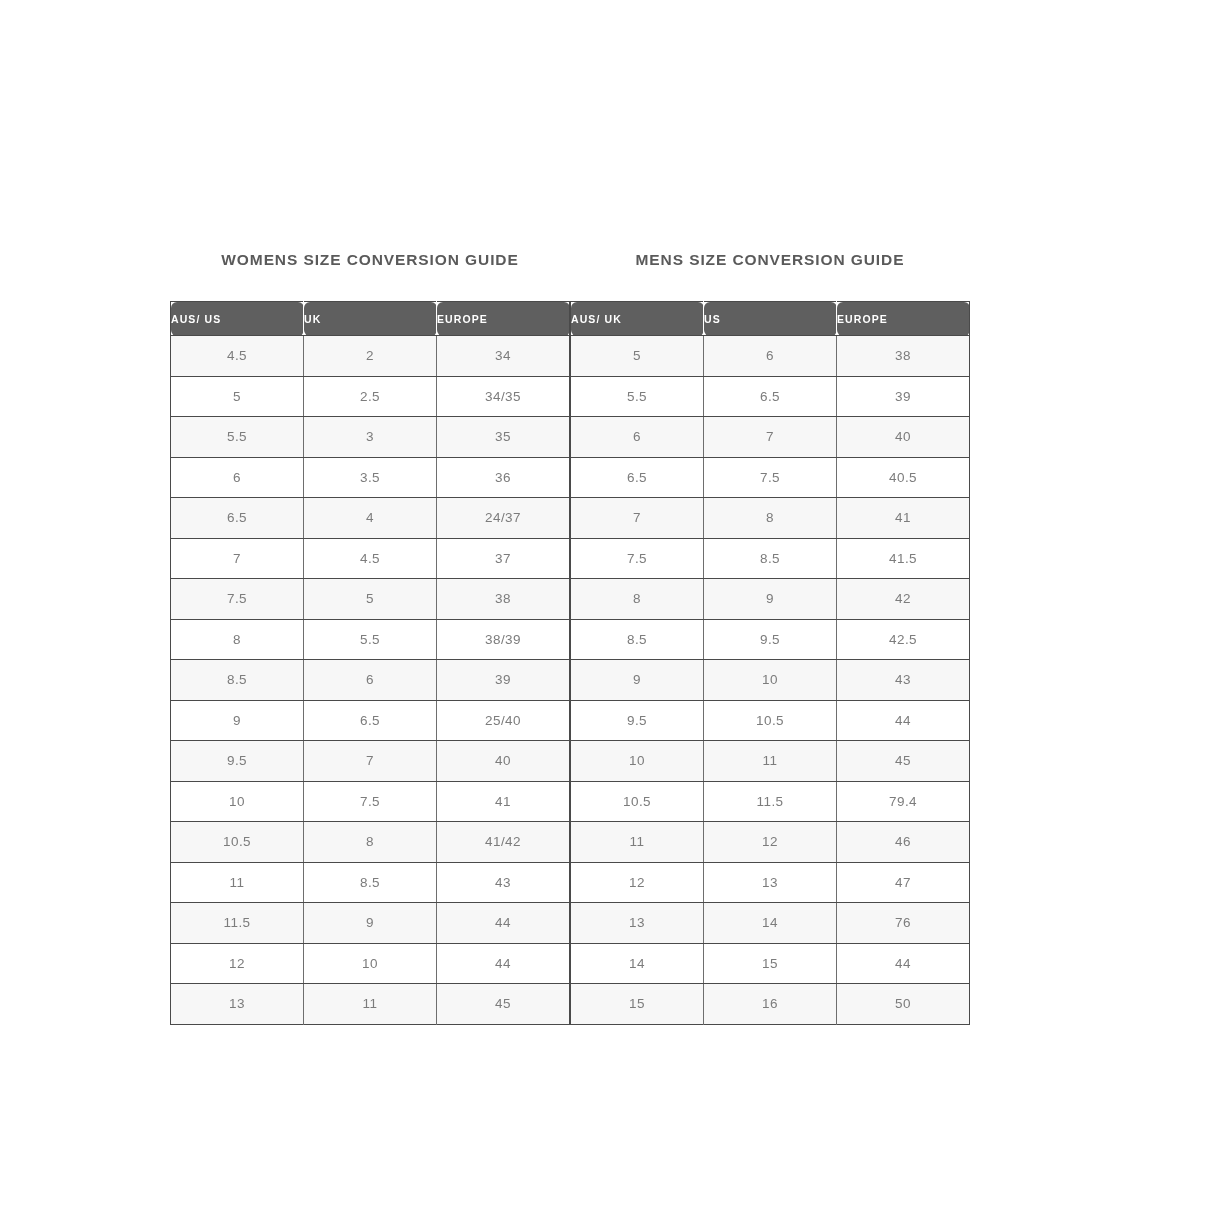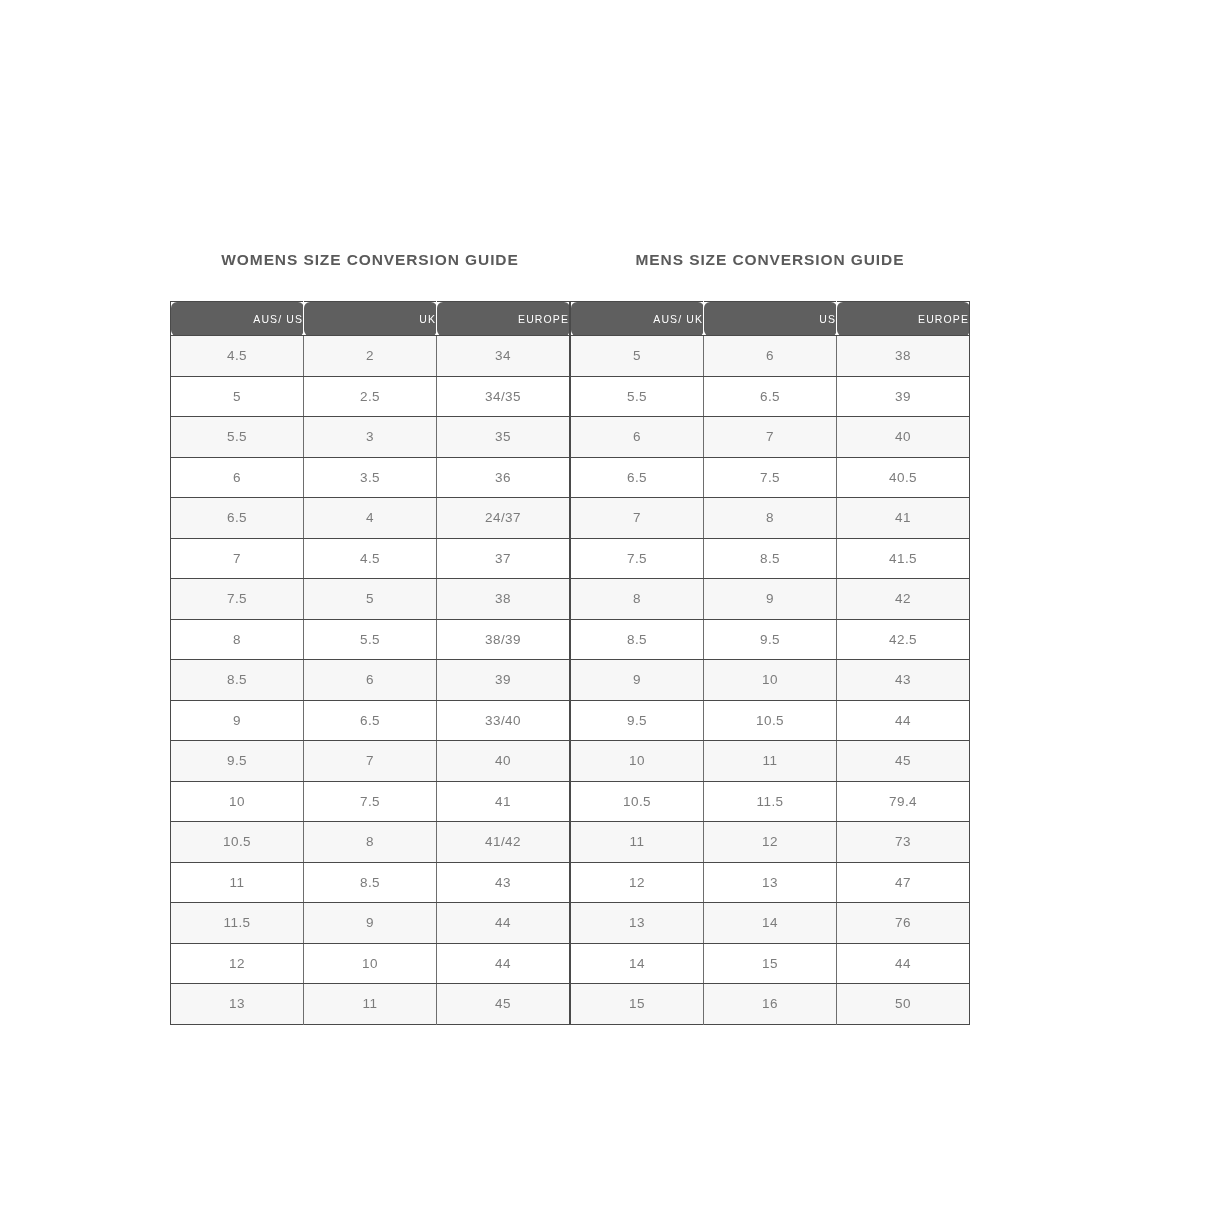--- a/index.html
+++ b/index.html
@@ -48,25 +48,25 @@
   table.size-table {
     width: 400px;
     border-collapse: collapse;
     table-layout: fixed;
     border: 1px solid #4a4a4a;
   }
   table.size-table thead th {
     background: #5f5f5f;
     color: #ffffff;
     font-size: 10.5px;
-    font-weight: 400;
+    font-weight: 700;
     letter-spacing: 1.1px;
     text-transform: uppercase;
     height: 33px;
-    text-align: right;
+    text-align: left;
     vertical-align: middle;
     border-right: 1px solid #ffffff;
     border-bottom: 1px solid #4a4a4a;
     padding: 0;
     font-family: "Liberation Sans", sans-serif;
     border-radius: 6px;
   }
   table.size-table thead th:last-child {
     border-right: none;
     margin-top: 27px;
@@ -154,21 +154,21 @@
               <td>38/39</td>
             </tr>
             <tr class="odd">
               <td>8.5</td>
               <td>6</td>
               <td>39</td>
             </tr>
             <tr class="even">
               <td>9</td>
               <td>6.5</td>
-              <td>33/40</td>
+              <td>25/40</td>
             </tr>
             <tr class="odd">
               <td>9.5</td>
               <td>7</td>
               <td>40</td>
             </tr>
             <tr class="even">
               <td>10</td>
               <td>7.5</td>
               <td>41</td>
@@ -269,21 +269,21 @@
               <td>45</td>
             </tr>
             <tr class="even">
               <td>10.5</td>
               <td>11.5</td>
               <td>79.4</td>
             </tr>
             <tr class="odd">
               <td>11</td>
               <td>12</td>
-              <td>73</td>
+              <td>46</td>
             </tr>
             <tr class="even">
               <td>12</td>
               <td>13</td>
               <td>47</td>
             </tr>
             <tr class="odd">
               <td>13</td>
               <td>14</td>
               <td>76</td>

